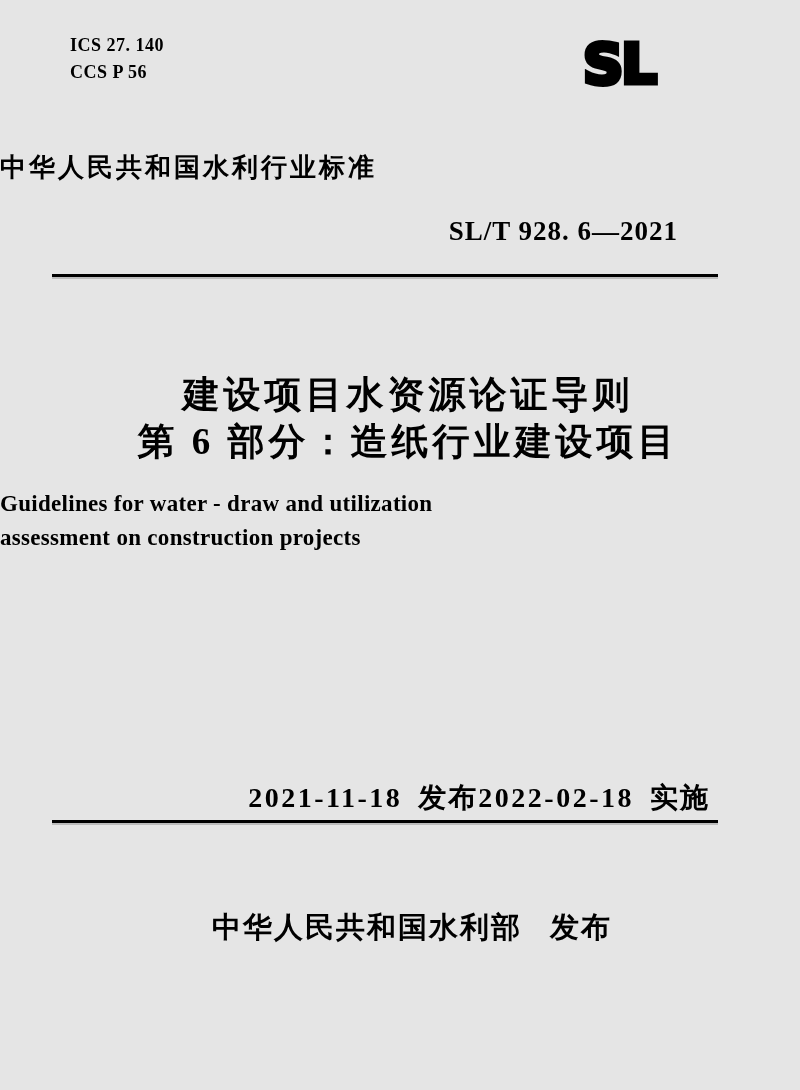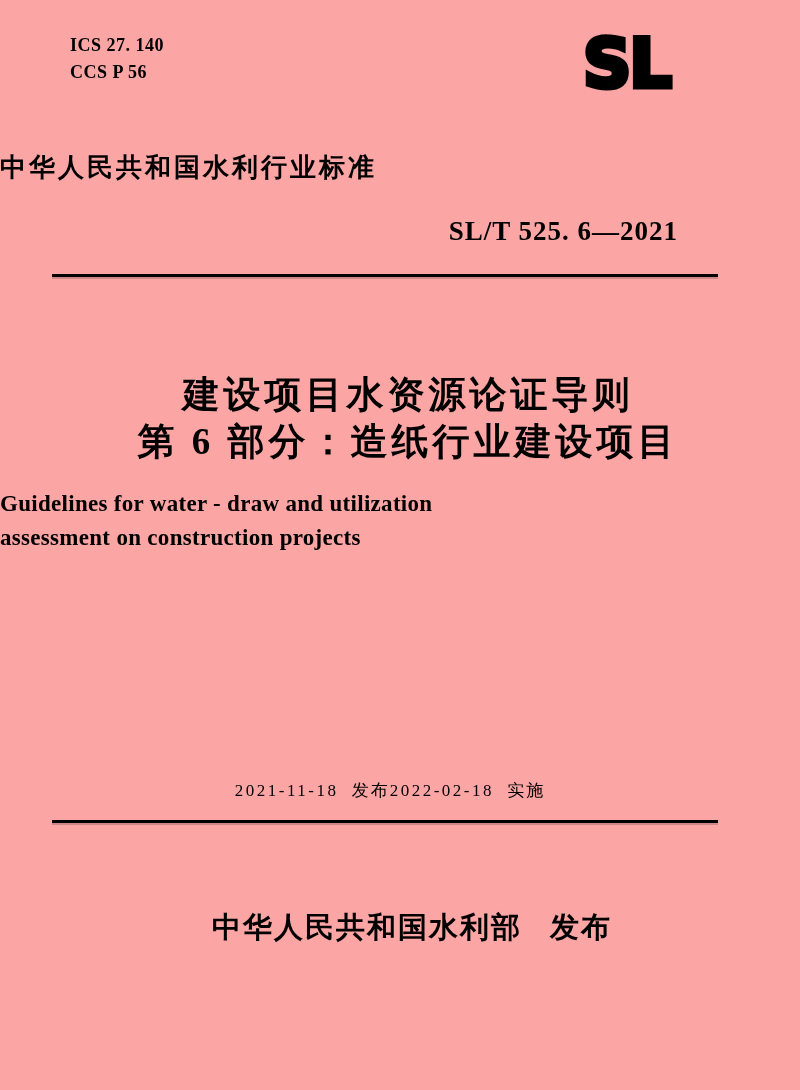--- a/index.html
+++ b/index.html
@@ -3,21 +3,21 @@
 <meta charset="utf-8">
 <style>
   * { margin: 0; padding: 0; box-sizing: border-box; }
   html, body { background: #888; }
   body { display: block; }
 
   .page {
     position: relative;
     width: 800px;
     height: 1090px;
-    background: #fca5a5;
+    background: #e5e5e5;
     color: #000000;
     overflow: hidden;
     font-family: "Liberation Serif", serif;
   }
 
   .ics-block {
     position: absolute;
     left: 70px;
     top: 32px;
     font-family: "Liberation Serif", serif;
@@ -26,21 +26,21 @@
     line-height: 27px;
     letter-spacing: 0.5px;
   }
 
   .sl-logo {
     position: absolute;
     left: 583px;
     top: 22px;
     font-family: "DejaVu Sans", sans-serif;
     font-weight: 900;
-    font-size: 67px;
+    font-size: 56px;
     line-height: 84px;
     letter-spacing: -2px;
     -webkit-text-stroke: 5px #000000;
     color: #000000;
   }
 
   .standard-category {
     position: absolute;
     top: 150px;
     left: 0;
@@ -102,24 +102,24 @@
     letter-spacing: 0.3px;
     white-space: nowrap;
   }
 
   .dates-row {
     position: absolute;
     top: 779px;
     left: 70px;
     right: 90px;
     display: flex;
-    justify-content: center;
+    justify-content: flex-end;
     align-items: baseline;
-    font-weight: normal;
-    font-size: 17px;
+    font-weight: bold;
+    font-size: 28px;
     white-space: nowrap;
   }
   .date-num {
     font-family: "Liberation Serif", serif;
     letter-spacing: 2.5px;
   }
   .date-label {
     font-family: "Liberation Sans", sans-serif;
     margin-left: 9px;
     letter-spacing: 2px;
@@ -147,21 +147,21 @@
 
   <div class="ics-block">
     <div>ICS 27. 140</div>
     <div>CCS P 56</div>
   </div>
 
   <div class="sl-logo">SL</div>
 
   <div class="standard-category">中华人民共和国水利行业标准</div>
 
-  <div class="standard-number">SL/T 525. 6—2021</div>
+  <div class="standard-number">SL/T 928. 6—2021</div>
 
   <div class="rule rule-top"></div>
 
   <div class="title-zh">
     <div>建设项目水资源论证导则</div>
     <div>第 6 部分：造纸行业建设项目</div>
   </div>
 
   <div class="title-en">
     <div>Guidelines for water - draw and utilization</div>

